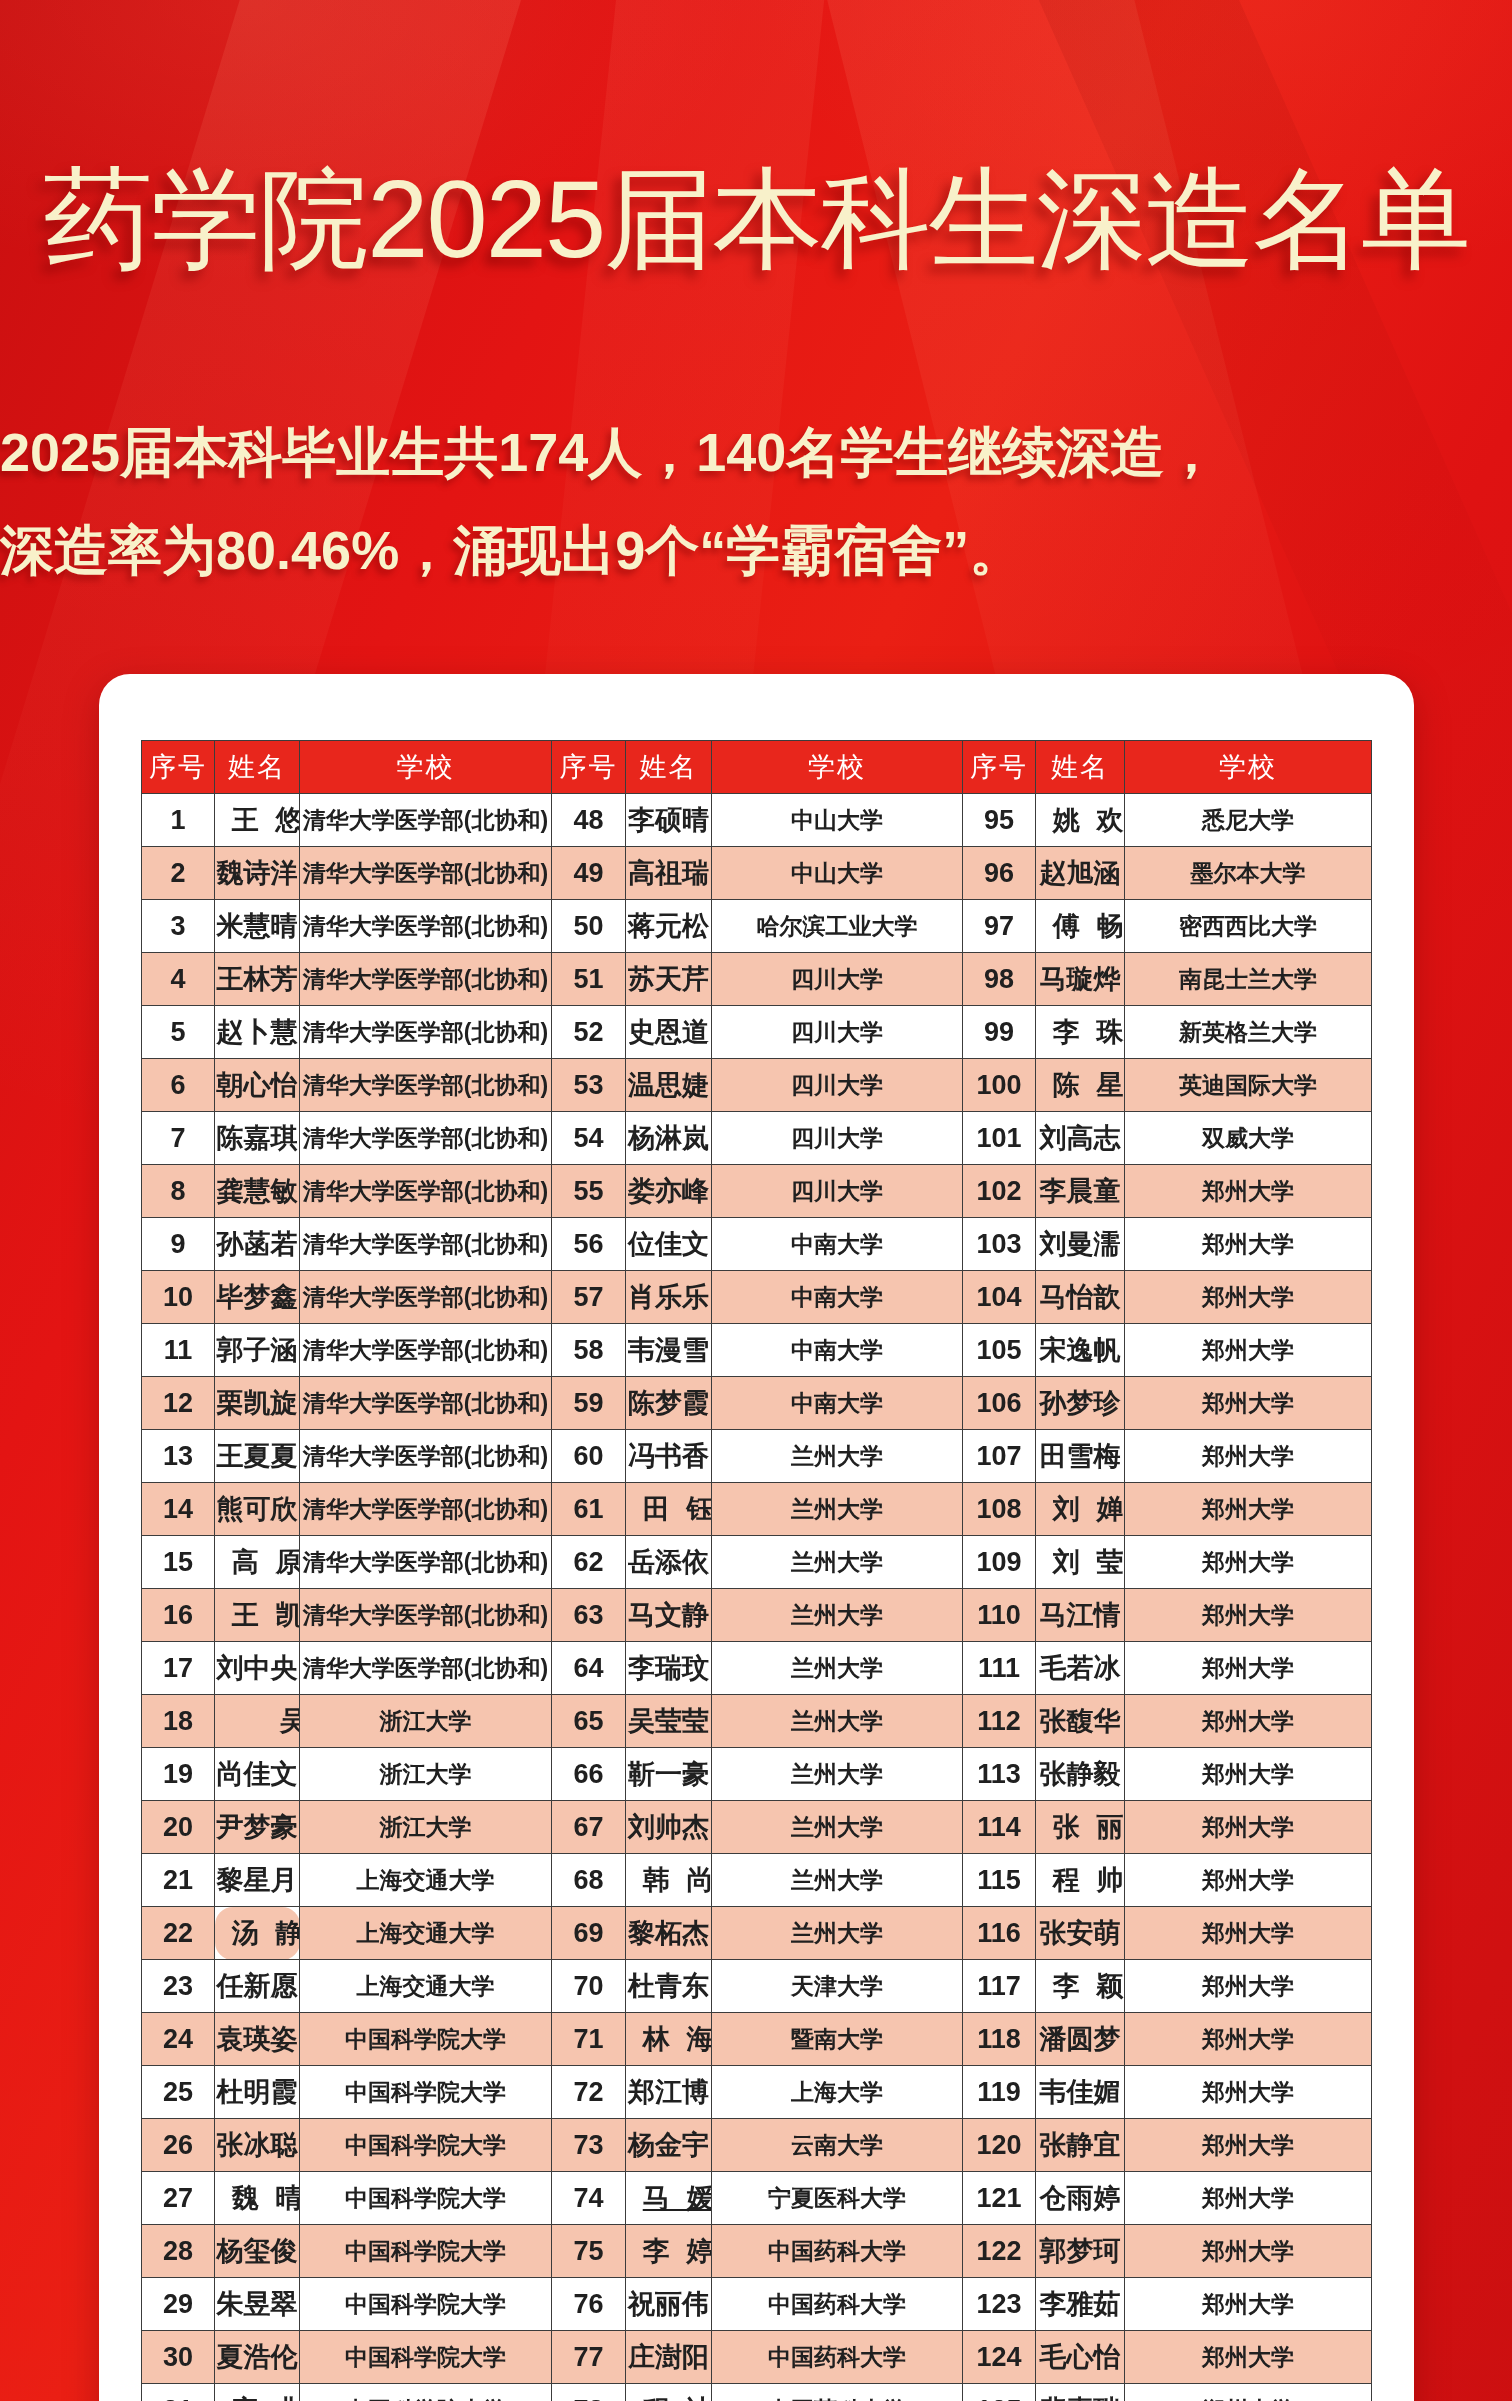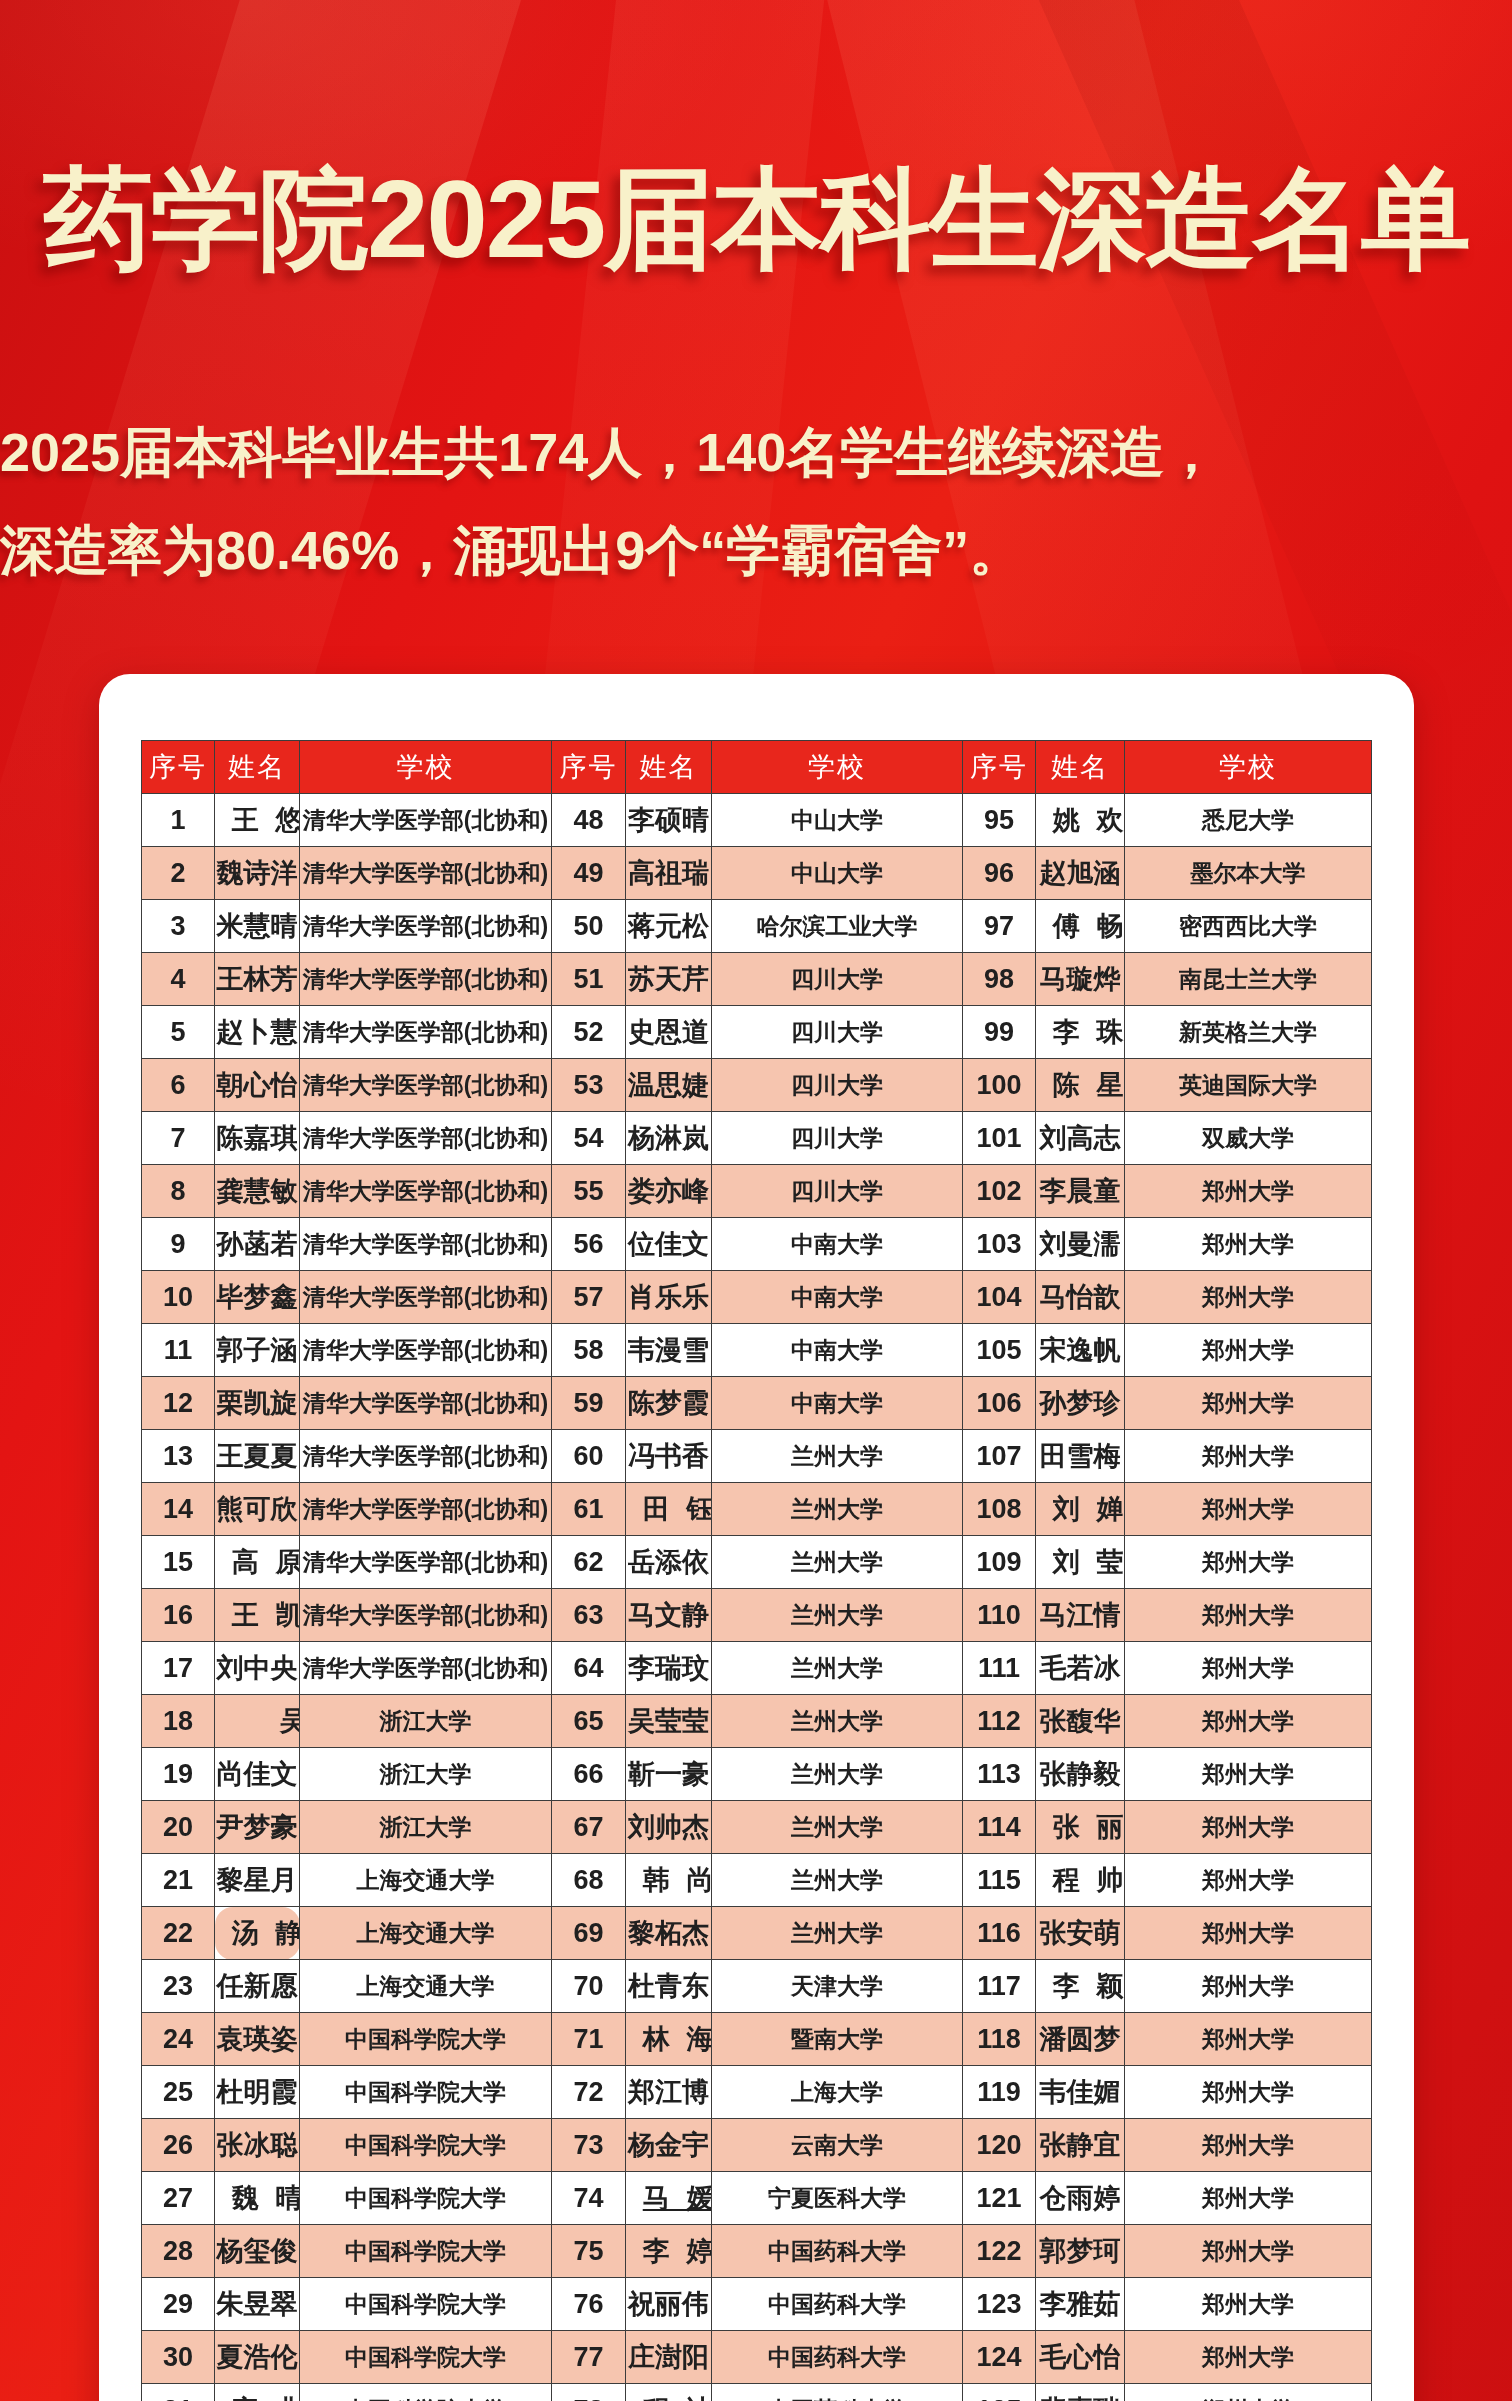--- a/index.html
+++ b/index.html
@@ -15,21 +15,21 @@
   .ray1{left:58px;width:269px;transform:rotate(17deg);
     background:linear-gradient(to bottom,rgba(255,150,120,.17),rgba(255,150,120,0) 82%);}
   .ray2{left:552px;width:207px;transform:rotate(6deg);
     background:linear-gradient(to bottom,rgba(255,150,120,.12),rgba(255,150,120,0) 80%);}
   .ray3{left:985px;width:298px;transform:rotate(-14deg);
     background:linear-gradient(to bottom,rgba(255,150,120,.15),rgba(255,150,120,0) 84%);}
   .ray4{left:1321px;width:183px;transform:rotate(-24deg);
     background:linear-gradient(to bottom,rgba(120,0,0,.12),rgba(120,0,0,0) 70%);}
   .title{
     position:absolute;left:0;right:0;top:144px;z-index:3;
-    text-align:center;font-size:110px;line-height:149px;font-weight:700;
+    text-align:center;font-size:110px;line-height:149px;font-weight:400;
     letter-spacing:-1.9px;color:#f8f1ca;
     text-shadow:-6.7px 7.7px 10.6px rgba(120,0,0,.55);
     white-space:nowrap;
   }
   .subtitle{
     position:absolute;left:0;right:0;top:403px;z-index:3;
     font-size:54px;line-height:98px;font-weight:700;
     color:#f8f1ca;text-shadow:-3.8px 4.8px 6.7px rgba(120,0,0,.45);
   }
   .card{

